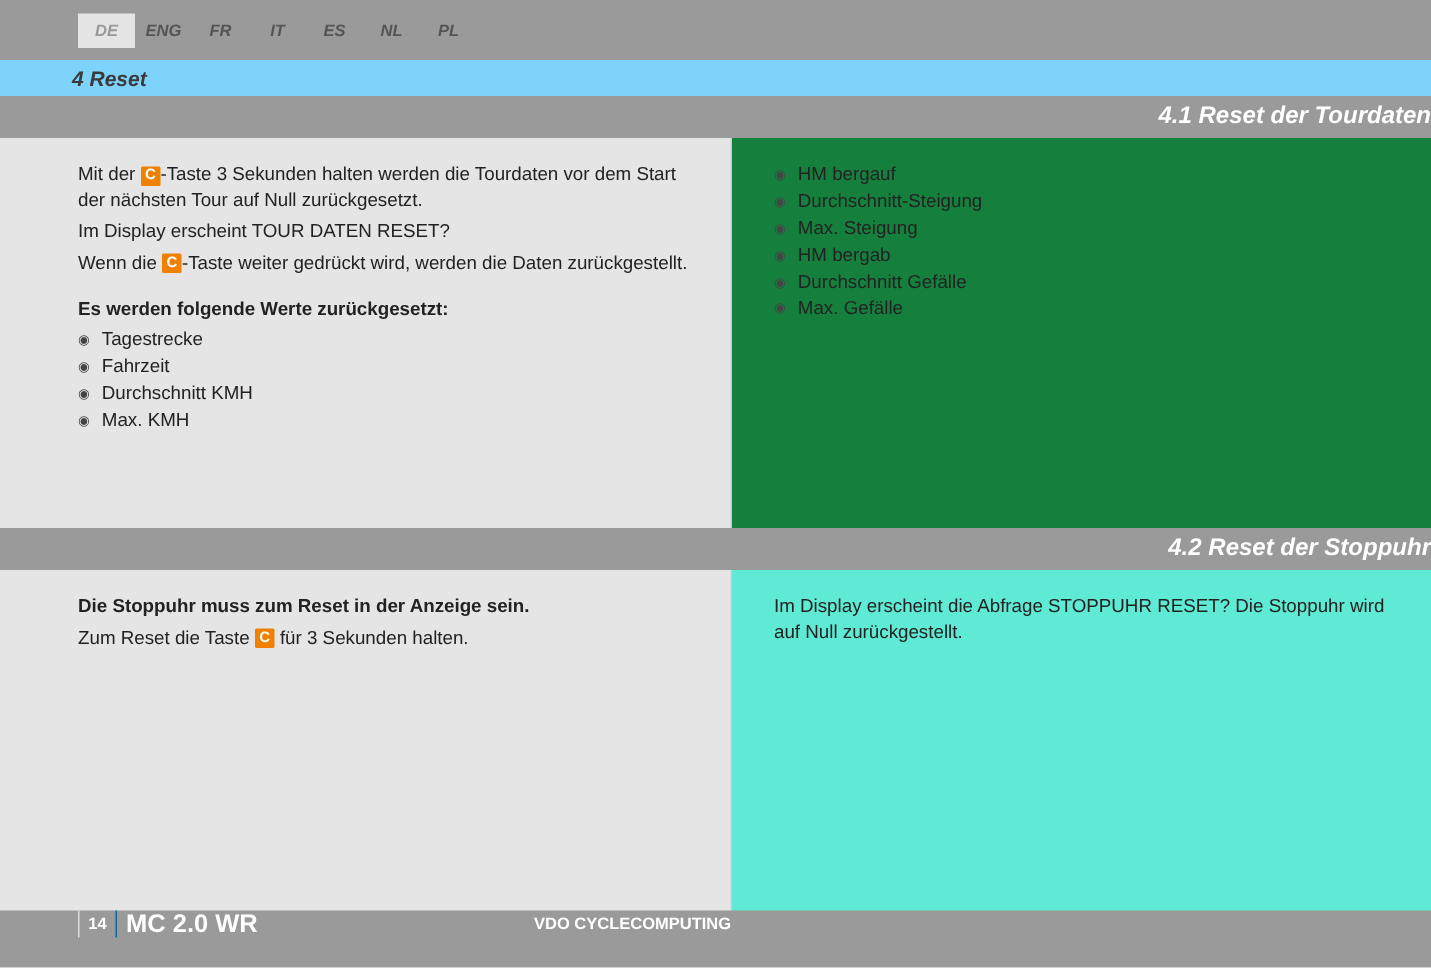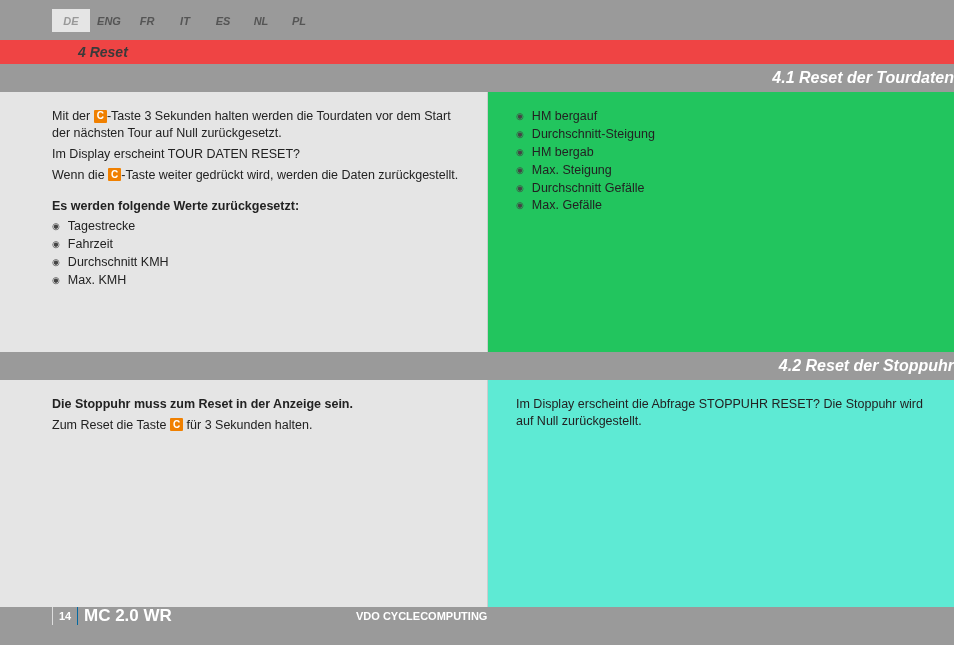--- a/index.html
+++ b/index.html
@@ -33,22 +33,22 @@
     padding: 6px 0 5px 0;
     width: 38px;
     text-align: center;
     cursor: pointer;
   }
   .lang-tab.active {
     background: #e5e5e5;
     color: #999;
   }
   .chapter-bar {
-    background: #ef4444;
-    padding: 4px 0 4px 78px;
+    background: #7dd3fc;
+    padding: 4px 0 4px 48px;
     font-size: 14px;
     font-weight: bold;
     font-style: italic;
     color: #3a3a3a;
   }
   .section-bar {
     background: #9a9a9a;
     color: #fff;
     font-size: 16px;
     font-weight: bold;
@@ -68,21 +68,21 @@
   }
   .col-left {
     width: 488px;
     padding-left: 52px;
     border-right: 1px solid #ccc;
     background:#e5e5e5;
   }
   .col-right {
     flex: 1;
     padding-left: 28px;
-    background:#22c55e;
+    background:#15803d;
   }
   .sec1 .col { min-height: 260px; }
   .sec2 .col { min-height: 234px; }
   .sec2 .col-right{ background:#5eead4;}
   .c-key {
     display: inline-block;
     background: #f08000;
     color: #fff;
     font-weight: bold;
     font-size: 10px;
@@ -177,22 +177,22 @@
         <li>Tagestrecke</li>
         <li>Fahrzeit</li>
         <li>Durchschnitt KMH</li>
         <li>Max. KMH</li>
       </ul>
   </div>
   <div class="col col-right">
     <ul class="bullets" id="s1-right-list">
         <li>HM bergauf</li>
         <li>Durchschnitt-Steigung</li>
+        <li>Max. Steigung</li>
         <li>HM bergab</li>
-        <li>Max. Steigung</li>
         <li>Durchschnitt Gefälle</li>
         <li>Max. Gefälle</li>
       </ul>
   </div>
 </div>
 
 <div class="section-bar">4.2 Reset der Stoppuhr</div>
 
 <div class="content-area sec2">
   <div class="col col-left">

